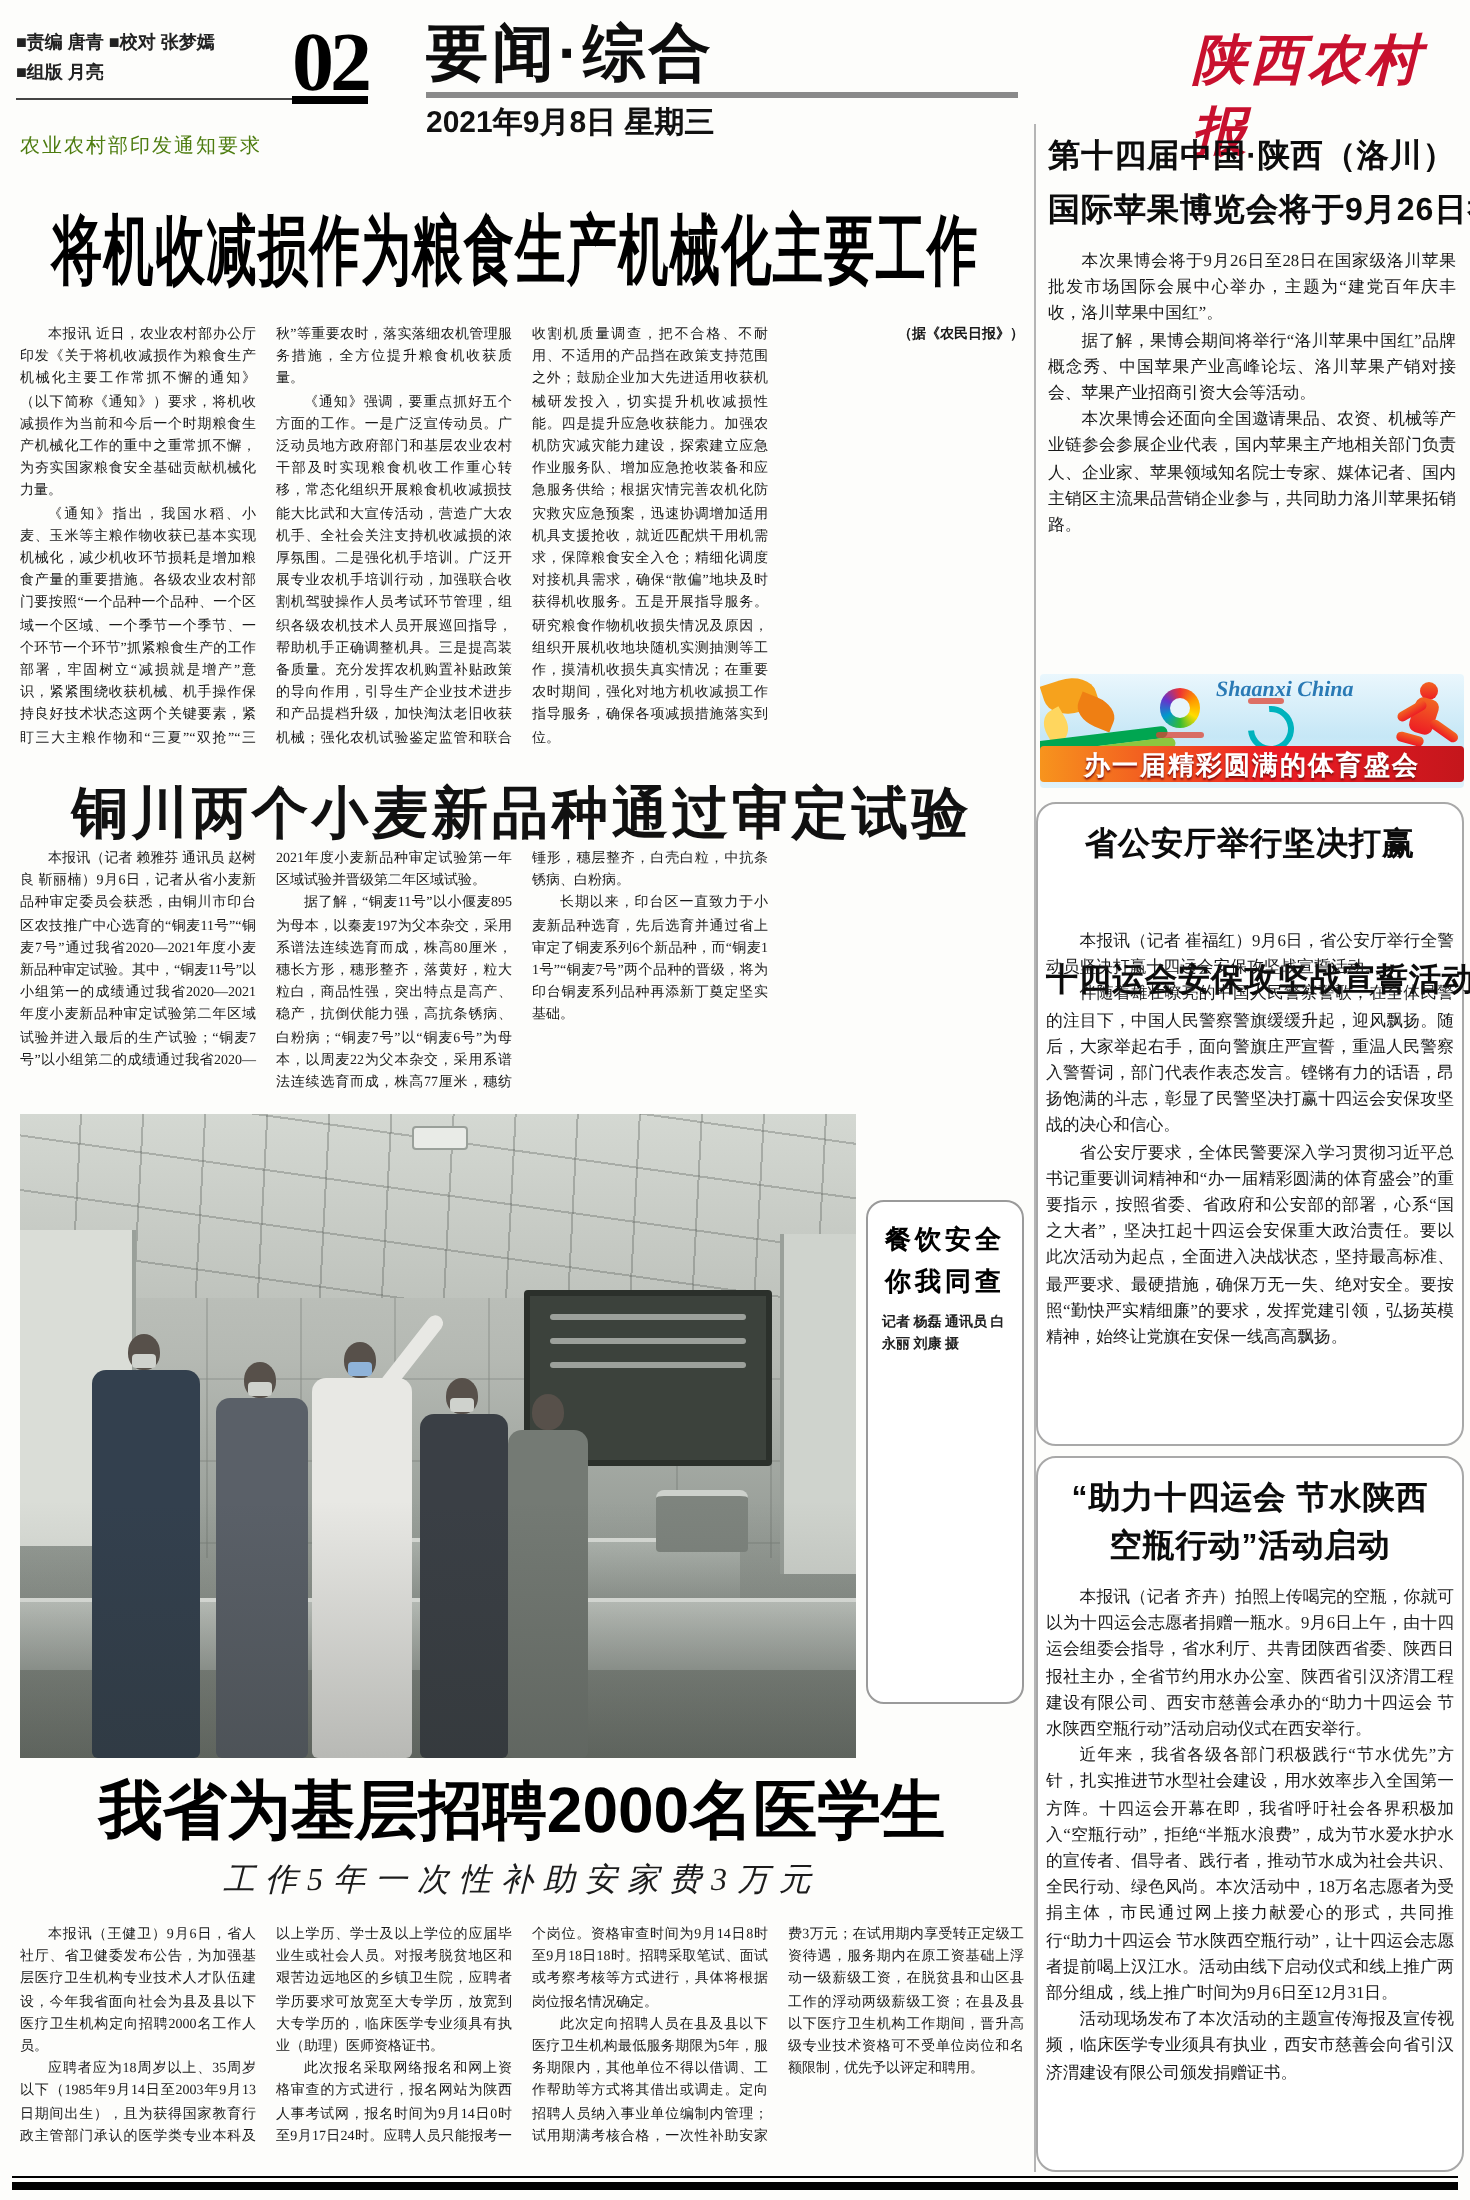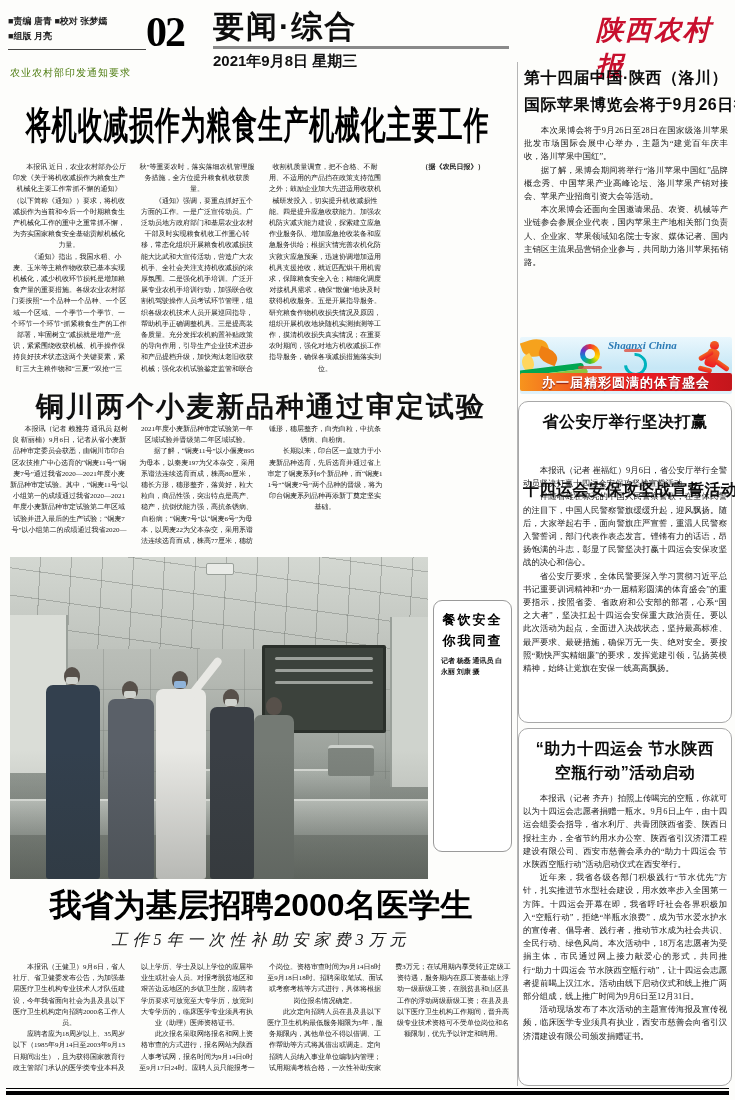--- a/index.html
+++ b/index.html
@@ -3,28 +3,28 @@
 <meta charset="utf-8">
 <style>
   html,body{margin:0;padding:0;background:#e9e9e9;}
   .page{position:relative;width:735px;height:1100px;background:#fdfdfb;margin:0 auto;
         font-family:"Liberation Serif","DejaVu Serif",serif;color:#1a1a1a;overflow:hidden;}
   .abs{position:absolute;}
   .sans{font-family:"Liberation Sans","DejaVu Sans",sans-serif;}
   
   .editors{left:8px;top:14px;width:150px;font-size:9px;font-weight:bold;line-height:15px;color:#222;}
   .editors-rule{left:8px;top:49px;width:138px;height:1px;background:#444;}
-  .pagenum{left:146px;top:8px;font-size:42px;font-weight:900;font-family:"Liberation Serif",serif;letter-spacing:-2px;color:#000;}
+  .pagenum{left:146px;top:8px;font-size:42px;font-weight:900;font-family:"Liberation Serif",serif;letter-spacing:-2px;color:#000;text-decoration:underline;}
   .section-title{left:213px;top:6px;font-size:31px;font-weight:900;letter-spacing:2px;color:#0d0d0d;}
   .section-rule{left:213px;top:46px;width:296px;height:3px;background:#8a8a8a;}
   .date-line{left:213px;top:52px;font-size:15px;font-weight:bold;color:#111;}
   .masthead{left:596px;top:12px;font-size:27px;font-weight:900;font-style:italic;letter-spacing:2px;color:#c8102e;font-family:"Liberation Serif",serif;}
   
   .bodytext{font-size:7px;line-height:11.2px;text-align:justify;word-break:break-all;overflow:hidden;color:#191919;}
-  .bodytext p{margin:0;text-indent:2em;text-align:center;}
+  .bodytext p{margin:0;text-indent:2em;}
   .col4{column-count:4;column-gap:10px;column-fill:auto;}
   .attrib{text-align:right;font-weight:bold;text-indent:0 !important;}
   
   .kicker{left:10px;top:66px;font-size:10px;font-weight:400;letter-spacing:1px;color:#4d7c0f;}
   .headline-a{left:26px;top:100px;width:700px;font-size:38px;font-weight:900;white-space:nowrap;
               transform:scaleX(0.66);transform-origin:left top;letter-spacing:1px;color:#000;}
   .body-a{left:10px;top:162px;width:502px;height:222px;}
   
   .headline-b{left:10px;top:388px;width:502px;text-align:center;font-size:28px;font-weight:900;letter-spacing:2px;color:#111;}
   .body-b{left:10px;top:424px;width:502px;height:130px;}

